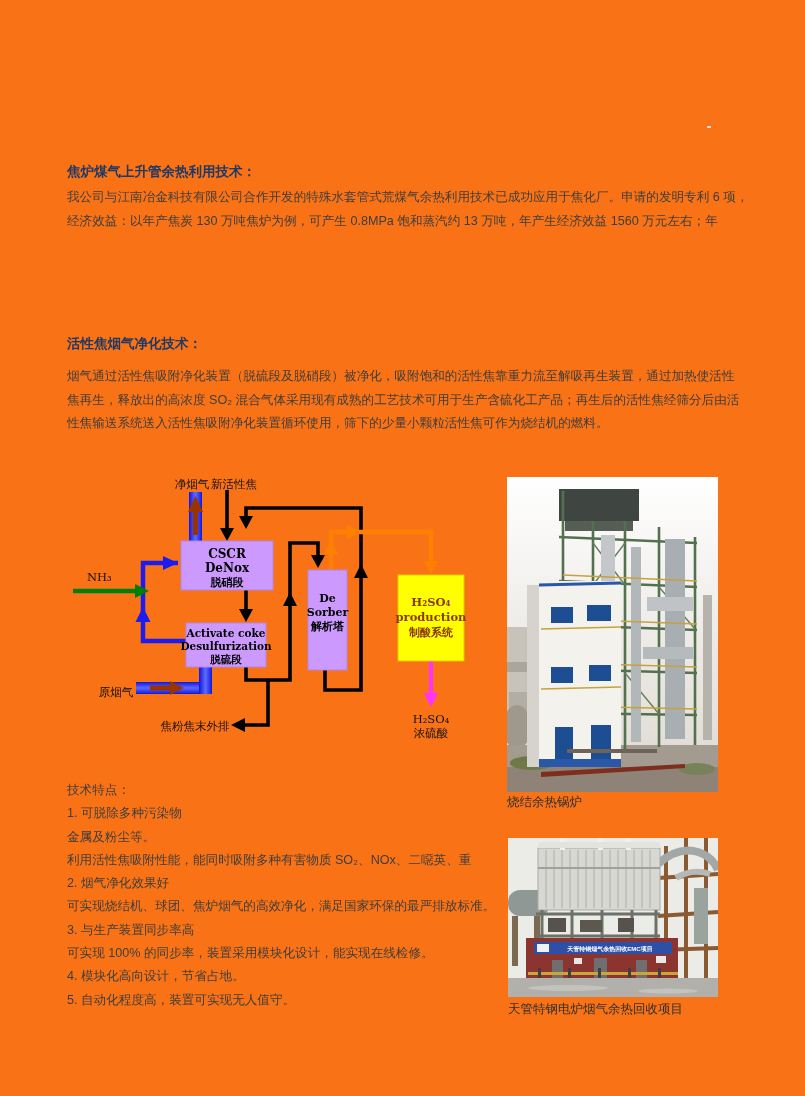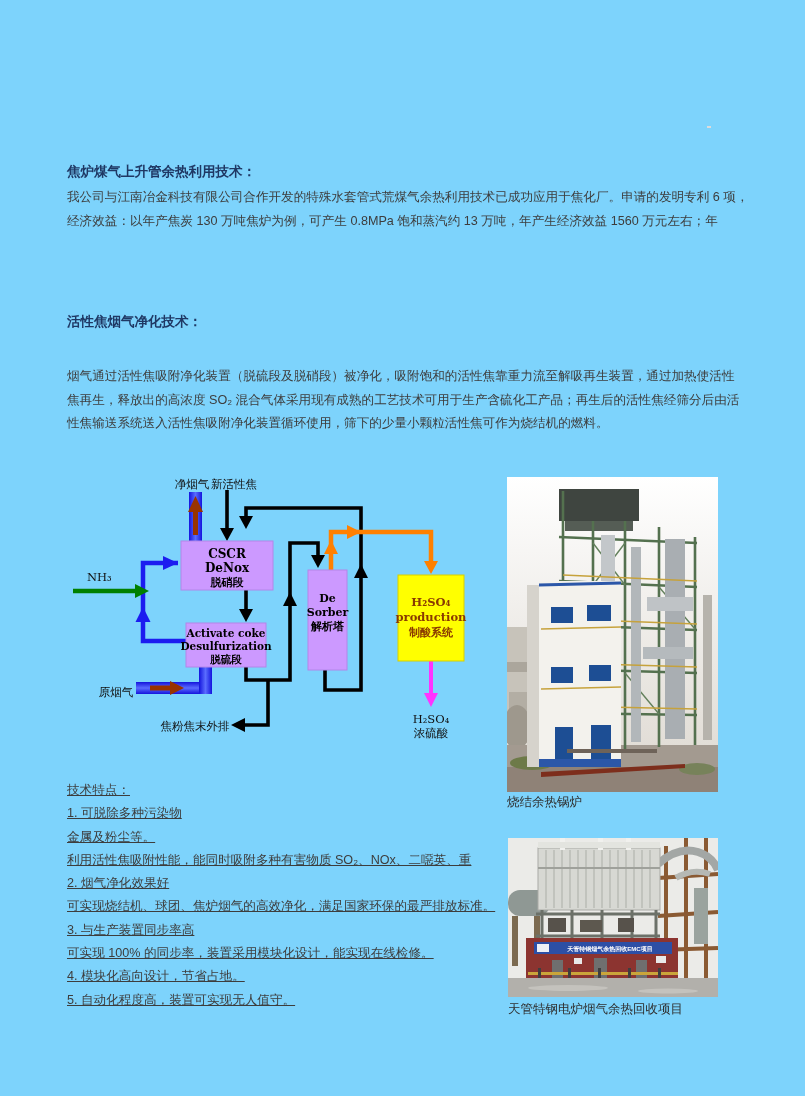--- a/index.html
+++ b/index.html
@@ -1,42 +1,42 @@
 <!DOCTYPE html>
 <html><head>
 <meta charset="utf-8">
 <style>
   html,body{margin:0;padding:0;background:#ffffff;}
-  #page{position:relative;width:805px;height:1096px;background:#7dd3fc;overflow:hidden;
+  #page{position:relative;width:805px;height:1096px;background:#f97316;overflow:hidden;
         font-family:"Liberation Sans",sans-serif;color:#3d3d3d;}
   .abs{position:absolute;}
   .heading{font-size:13.5px;font-weight:bold;color:#1f3864;white-space:nowrap;}
   .bodyline{font-size:12.6px;line-height:23.5px;white-space:nowrap;color:#3d3d3d;}
-  .featline{font-size:12.6px;line-height:23.3px;white-space:nowrap;color:#3d3d3d;text-decoration:underline;}
+  .featline{font-size:12.6px;line-height:23.3px;white-space:nowrap;color:#3d3d3d;}
   .caption{font-size:12.5px;color:#2f2f2f;white-space:nowrap;}
   .photo{border:0;display:block;}
   svg text{font-family:"DejaVu Serif","Liberation Serif",serif;}
   .boxlabel{font-weight:bold;fill:#000;}
   .acidlabel{font-weight:bold;fill:#8a3a00;}
   .diaglabel{fill:#111;}
 </style>
 </head>
 <body>
 
 <div id="page">
 
   <div class="abs" style="left:707px;top:126px;width:4px;height:2px;background:#dcdcdc;"></div>
 
   <div class="abs heading" style="left:67px;top:163px;">焦炉煤气上升管余热利用技术：</div>
   <div class="abs" style="left:67px;top:186px;">
     <div class="bodyline">我公司与江南冶金科技有限公司合作开发的特殊水套管式荒煤气余热利用技术已成功应用于焦化厂。申请的发明专利 6 项，</div>
     <div class="bodyline">经济效益：以年产焦炭 130 万吨焦炉为例，可产生 0.8MPa 饱和蒸汽约 13 万吨，年产生经济效益 1560 万元左右；年</div>
   </div>
 
-  <div class="abs heading" style="left:67px;top:313px;">活性焦烟气净化技术：</div>
+  <div class="abs heading" style="left:67px;top:335px;">活性焦烟气净化技术：</div>
   <div class="abs" style="left:67px;top:343px;margin-top:22px;">
     <div class="bodyline">烟气通过活性焦吸附净化装置（脱硫段及脱硝段）被净化，吸附饱和的活性焦靠重力流至解吸再生装置，通过加热使活性</div>
     <div class="bodyline">焦再生，释放出的高浓度 SO₂ 混合气体采用现有成熟的工艺技术可用于生产含硫化工产品；再生后的活性焦经筛分后由活</div>
     <div class="bodyline">性焦输送系统送入活性焦吸附净化装置循环使用，筛下的少量小颗粒活性焦可作为烧结机的燃料。</div>
   </div>
 
   <svg class="abs" style="left:66px;top:465px;" width="440" height="310" viewBox="0 0 440 310">
 
     <defs>
       <linearGradient id="pipeV" x1="0" y1="0" x2="1" y2="0">

